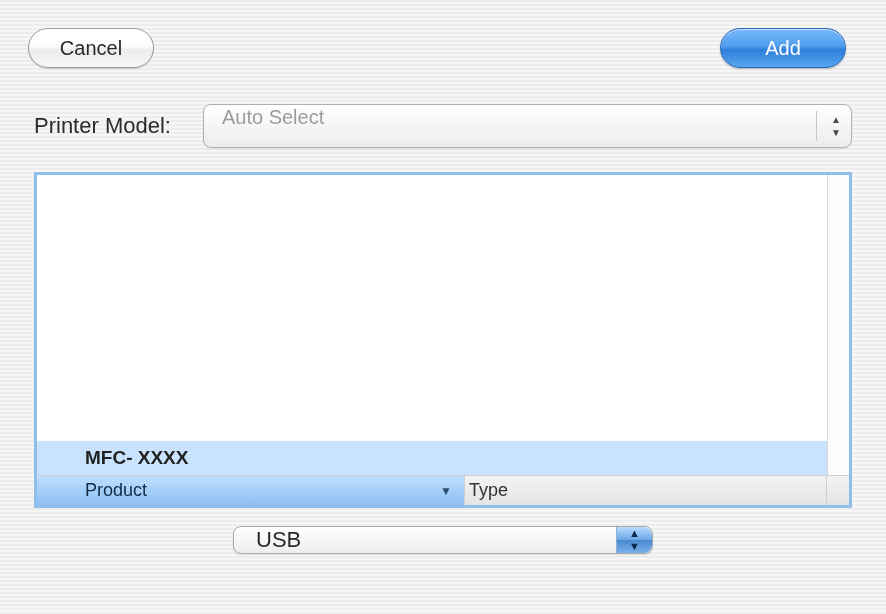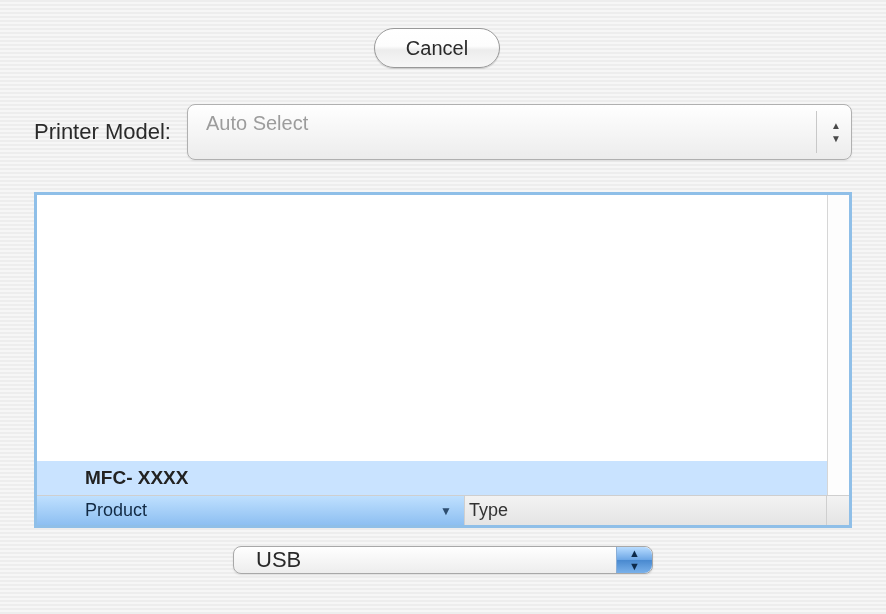--- a/index.html
+++ b/index.html
@@ -19,21 +19,21 @@
         #ededed 2px,
         #f6f6f6 2px,
         #f6f6f6 4px
       );
       padding: 20px 28px;
       overflow: hidden;
     }
 
     .button-row {
       display: flex;
-      justify-content: center;
+      justify-content: space-between;
       gap: 6px;
       margin-top: 8px;
       margin-bottom: 36px;
       padding-right: 12px;
     }
 
     .pill-button {
       border-radius: 999px;
       height: 40px;
       min-width: 126px;
@@ -57,35 +57,35 @@
     .pill-button.default {
       background: linear-gradient(to bottom, #79b9ff 0%, #4f9eec 45%, #2c7edb 55%, #5aa6ef 100%);
       color: #ffffff;
       border: 1px solid #2568b7;
       box-shadow: inset 0 1px 0 rgba(255,255,255,0.55), 0 1px 2px rgba(0,0,0,0.25);
     }
 
     .printer-model-row {
       display: flex;
       align-items: center;
-      gap: 16px;
-      margin-bottom: 32px;
+      gap: 32px;
+      margin-bottom: 24px;
       padding-left: 6px;
       padding-right: 6px;
     }
 
     .pm-label {
       font-size: 22px;
       color: #2a2a2a;
       white-space: nowrap;
     }
 
     .pm-select {
       flex: 1;
-      height: 56px;
+      height: 44px;
       border: 1px solid #b0b0b0;
       border-radius: 8px;
       background: linear-gradient(to bottom, #ffffff, #ececec);
       box-shadow: 0 1px 2px rgba(0,0,0,0.08);
       display: flex;
       align-items: center;
       padding: 0 10px 17px 18px;
       position: relative;
     }
 
@@ -260,20 +260,21 @@
       font-size: 11px;
       line-height: 1;
       color: #0d2a4a;
     }
   </style>
 </head>
 <body>
 
 <div class="button-row">
   <div class="pill-button cancel">Cancel</div>
+  <div class="pill-button default">Add</div>
 </div>
 
 <div class="printer-model-row">
   <div class="pm-label">Printer Model:</div>
   <div class="pm-select">
     <span class="pm-select-value">Auto Select</span>
     <span class="endcap-divider"></span>
     <span class="stepper-arrows">
       <span>▲</span>
       <span>▼</span>

